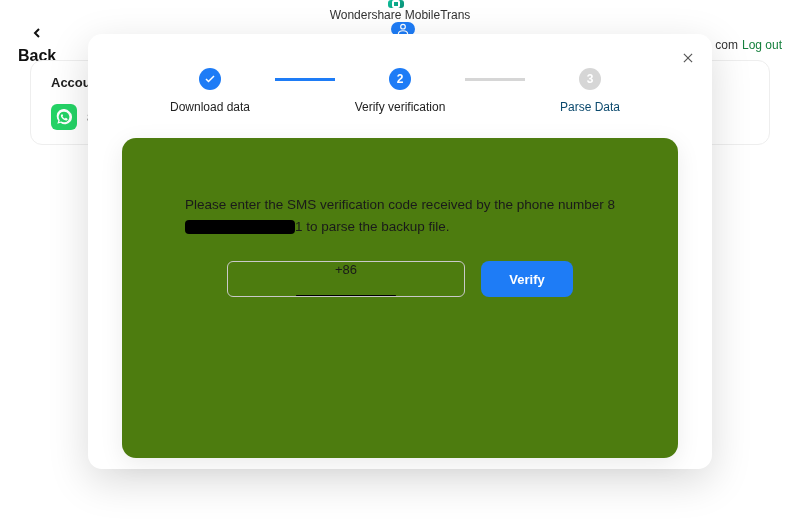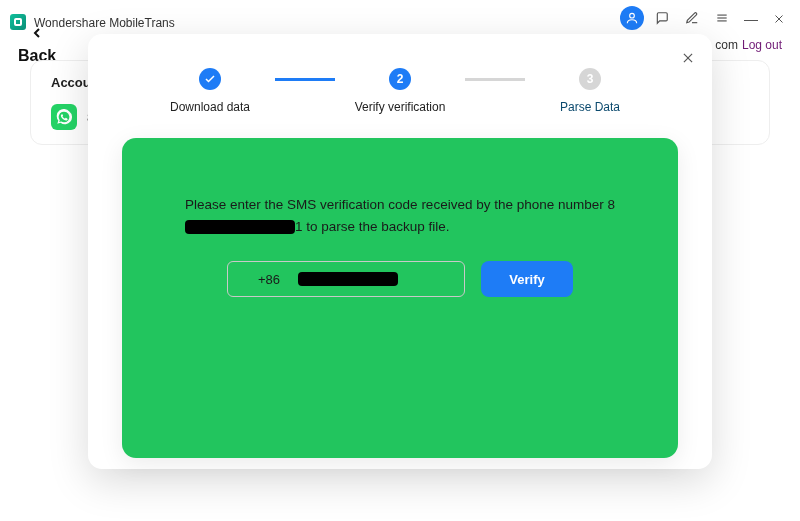--- a/index.html
+++ b/index.html
@@ -1,32 +1,32 @@
 <!DOCTYPE html>
 <html><head>
 <meta charset="utf-8">
 <style>
   * { box-sizing: border-box; margin: 0; padding: 0; }
   html, body { width: 800px; height: 521px; font-family: -apple-system, 'Segoe UI', Arial, sans-serif; background:#fff; overflow:hidden; color:#222; }
-  .titlebar { height:30px; display:flex; align-items:flex-end; padding:0 10px; font-size:12px; color:#333; }
+  .titlebar { height:30px; display:flex; align-items:center; padding:0 10px; font-size:12px; color:#333;flex-direction:column; }
   .app-logo { width:16px; height:16px; border-radius:3px; background:linear-gradient(135deg,#0fbf9b,#0a8f77); margin-right:8px; display:flex; align-items:center; justify-content:center; }
   .app-logo span{ width:8px; height:8px; border:2px solid #fff; border-radius:2px; display:block;}
   .titlebar .spacer { flex:1; }
   .tb-btn { width:24px; height:24px; border-radius:12px; display:flex; align-items:center; justify-content:center; margin-left:6px; color:#444; cursor:pointer; }
   .tb-btn svg { width:14px; height:14px; stroke:#555; }
   .tb-btn.user { background:#1e7cf6; }
   .tb-btn.user svg { stroke:#fff; }
   .tb-win { width:22px; height:22px; display:flex; align-items:center; justify-content:center; margin-left:6px; color:#555; cursor:pointer; font-size:14px; }
 
   .topbar { height:30px; display:flex; align-items:center; padding:0 18px; }
   .back { display:flex; align-items:center; font-size:16px; font-weight:700; color:#111; cursor:pointer; gap:6px;flex-direction:column; }
   .back svg{ width:16px;height:16px; stroke:#111;}
   .topbar .spacer{flex:1;}
   .account-email { font-size:12px; color:#333; margin-right:4px;}
-  .logout { font-size:12px; color:#701a75; cursor:pointer; }
+  .logout { font-size:12px; color:#15803d; cursor:pointer; }
 
   .page { position:absolute; top:60px; left:0; right:0; bottom:0; padding:0 30px; }
   .card { background:#fff; border:1px solid #eee; border-radius:12px; padding:14px 20px; box-shadow:0 0 0 rgba(0,0,0,0); }
   .acct-label { font-size:13px; font-weight:600; margin-bottom:14px; }
   .wa-row { display:flex; align-items:center; gap:10px; }
   .wa-icon { width:26px; height:26px; border-radius:6px; background:#25d366; display:flex; align-items:center; justify-content:center; }
   .wa-icon svg{ width:16px;height:16px; fill:#fff;}
   .wa-num { font-size:13px; color:#222; }
 
   .modal-backdrop { position:absolute; inset:0; }
@@ -37,27 +37,27 @@
   .stepper { display:flex; align-items:flex-start; justify-content:center; margin-top:6px; }
   .step { display:flex; flex-direction:column; align-items:center; width:130px; }
   .dot { width:22px; height:22px; border-radius:50%; background:#d6d6d6; color:#fff; font-size:12px; font-weight:600; display:flex; align-items:center; justify-content:center; position:relative; z-index:2;}
   .dot.done, .dot.active { background:#1e7cf6; }
   .dot.done svg{width:12px;height:12px;stroke:#fff;}
   .step-label { margin-top:10px; font-size:12px; color:#222; text-align:right; }
   .step.pending .step-label{ color:#0c4a6e; }
   .line { flex:0 0 60px; height:3px; background:#d6d6d6; margin-top:10px; width:60px; }
   .line.fill { background:#1e7cf6; }
 
-  .inner-card { background:#22c55e; border-radius:14px; box-shadow:0 6px 24px rgba(0,0,0,.08); margin-top:24px; height:320px; padding:56px 46px; }
+  .inner-card { background:#4d7c0f; border-radius:14px; box-shadow:0 6px 24px rgba(0,0,0,.08); margin-top:24px; height:320px; padding:56px 46px; }
   .instr { font-size:13.5px; color:#1a1a1a; line-height:1.6; max-width:430px; margin:0 auto; position:relative;}
   .redact { display:inline-block; background:#000; color:#000; border-radius:4px; vertical-align:middle;}
   .r1 { width:110px; height:14px; }
 
   .verify-row { display:flex; gap:16px; margin-top:24px; justify-content:center; align-items:center;}
-  .code-field { width:238px; height:36px; border:1px solid #c9c9c9; border-radius:6px; display:flex; align-items:center; padding:0 30px; font-size:13px; gap:18px; }
+  .code-field { width:238px; height:36px; border:1px solid #c9c9c9; border-radius:6px; display:flex; align-items:center; padding:0 30px; font-size:13px; gap:18px;flex-direction:column; }
   .code-field .cc{ color:#1a1a1a; }
   .code-field .masked{ width:100px; height:14px; background:#000; border-radius:4px; }
   .verify-btn { width:92px; height:36px; border:none; border-radius:8px; background:#1e7cf6; color:#fff; font-size:13px; font-weight:600; cursor:pointer;}
 </style>
 </head>
 <body>
 
 <div class="titlebar">
   <div class="app-logo">
       <span></span>

